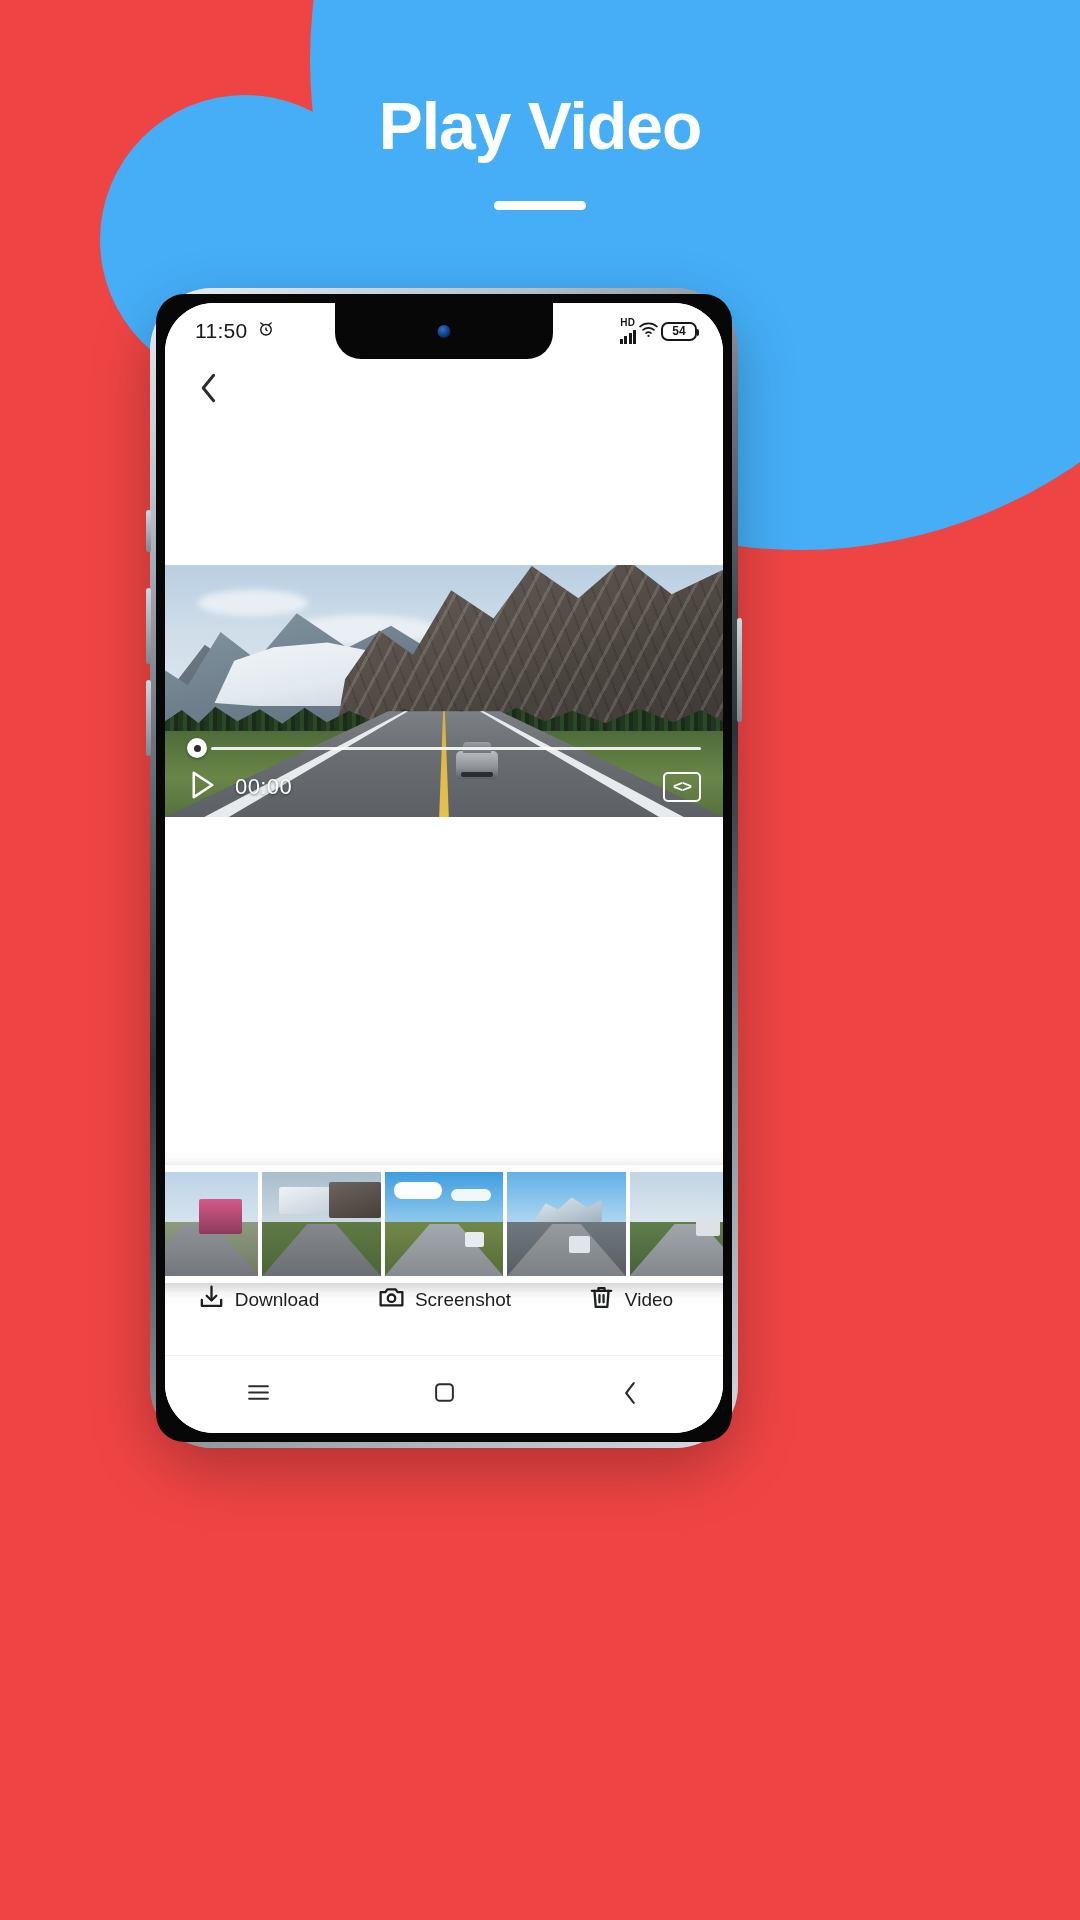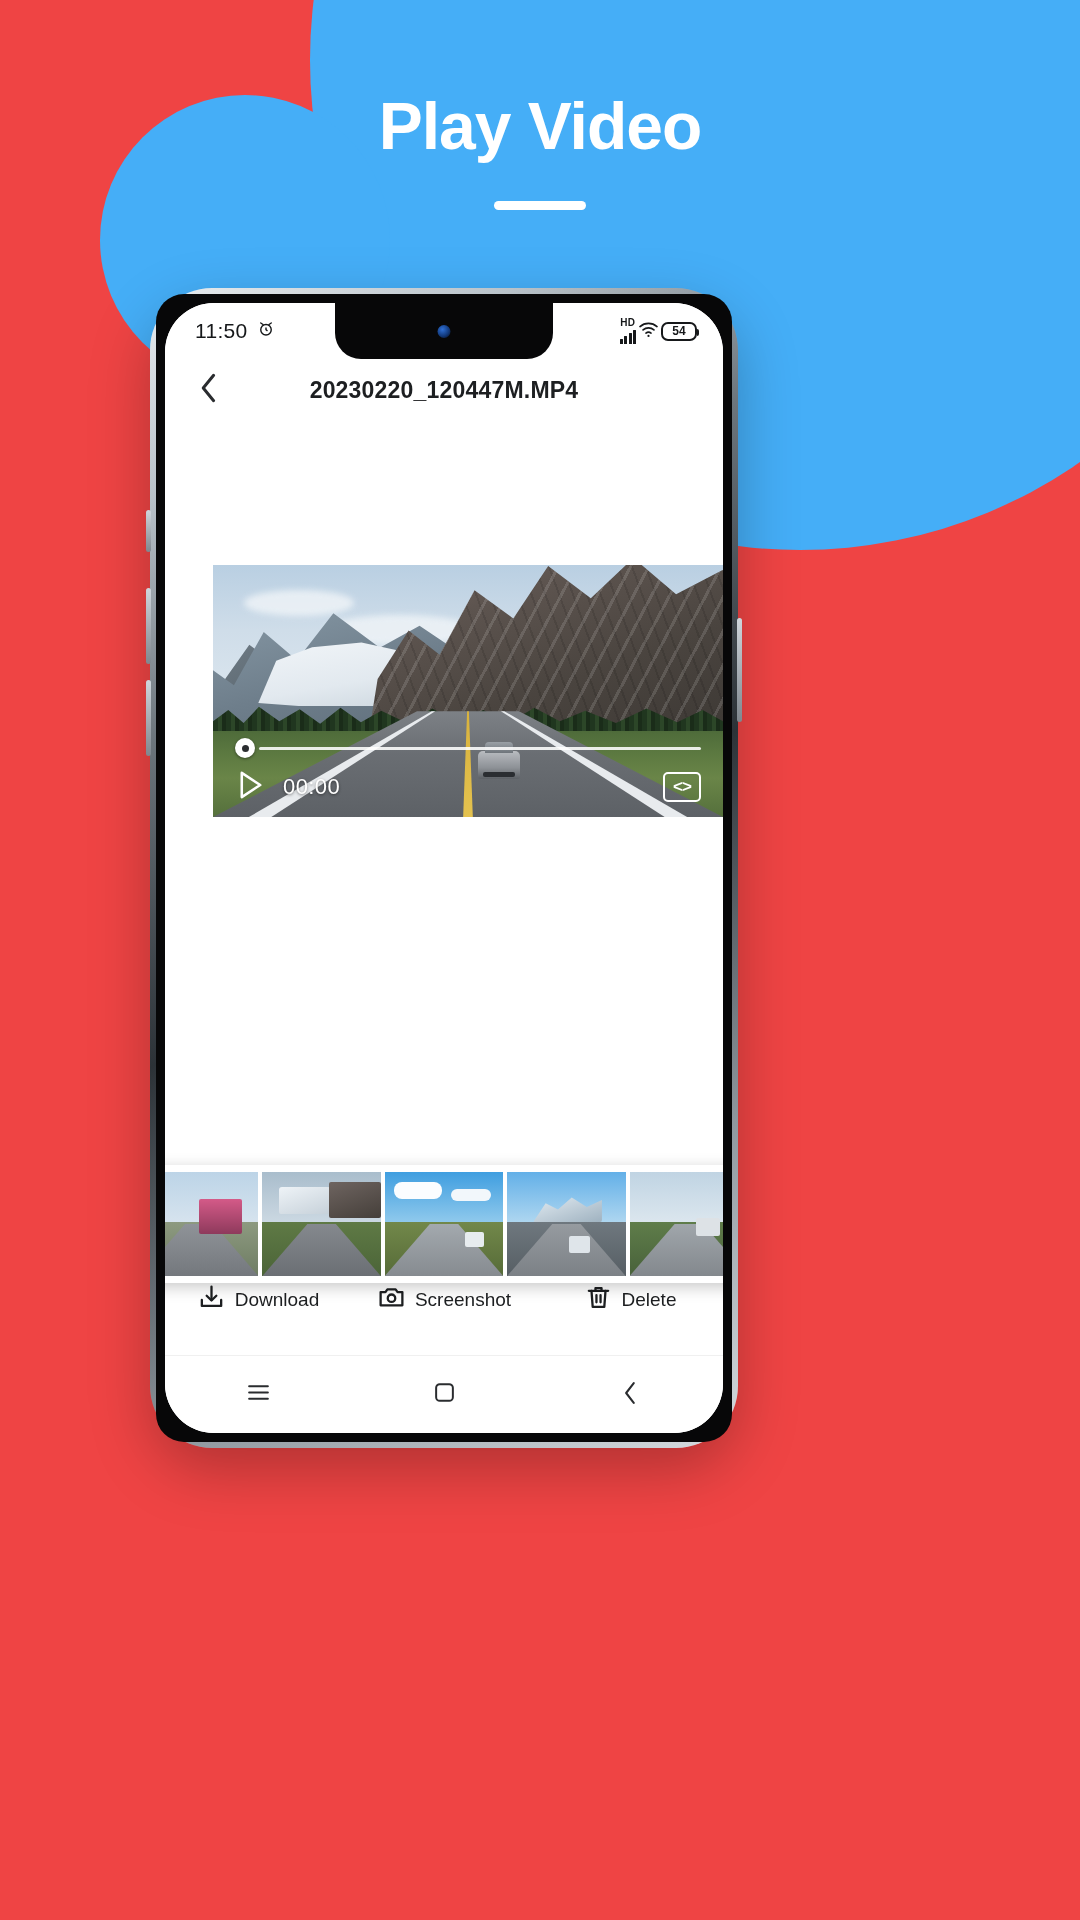--- a/index.html
+++ b/index.html
@@ -131,21 +131,20 @@
 
   
   #video-stage {
     position: relative; width: 100%; height: 540px;
     background: #ffffff;
     display: flex; align-items: center;
   }
   #video-frame {
     position: relative; width: 100%; height: 252px; overflow: hidden;
     background: #55616b;
-    margin-left: 48px;
   }
 
   
   .sky {
     position: absolute; inset: 0 0 42% 0;
     background: linear-gradient(180deg,#b9cfe2 0%,#cfdde9 45%,#dde7ef 100%);
   }
   .cloud {
     position: absolute; background: #eef3f7; border-radius: 50%; filter: blur(3px); opacity: .85;
   }
@@ -359,21 +358,20 @@
         </div>
 
         <div id="app-bar">
           <div id="back-button">
             <span>
               <svg width="22" height="30" viewBox="0 0 16 26" fill="none" stroke="#2a2c2f" stroke-width="2.6" stroke-linecap="round" stroke-linejoin="round">
                 <path d="M12 2L3 13l9 11"></path>
               </svg>
             </span>
           </div>
-          <div id="video-title">20230220_120447M.MP4</div>
         </div>
 
         <div id="video-stage">
           <div id="video-frame">
             <div class="sky"></div>
             <div class="cloud" style="left:6%;top:10%;width:110px;height:26px;"></div>
             <div class="cloud" style="left:22%;top:20%;width:150px;height:30px;"></div>
             <div class="ridge-left"></div>
             <div class="ridge-far"></div>
             <div class="glacier"></div>
@@ -468,21 +466,21 @@
           </div>
           <div class="action-item">
             <span>
               <svg width="29" height="29" viewBox="0 0 24 24" fill="none" stroke="#1d1f21" stroke-width="1.9" stroke-linecap="round" stroke-linejoin="round">
                 <path d="M4 6.5h16"></path>
                 <path d="M9.5 6.5V4.2h5v2.3"></path>
                 <path d="M6.2 6.5l1 13.3h9.6l1-13.3"></path>
                 <path d="M10.3 10v6M13.7 10v6"></path>
               </svg>
             </span>
-            <span class="action-label">Delete</span>
+            <span class="action-label">Video</span>
           </div>
         </div>
 
         <div id="nav-bar">
           <div class="nav-btn">
             <span>
               <svg width="25" height="19" viewBox="0 0 24 18" fill="none" stroke="#2a2c2f" stroke-width="1.9" stroke-linecap="round">
                 <path d="M3 3h18M3 9h18M3 15h18"></path>
               </svg>
             </span>

